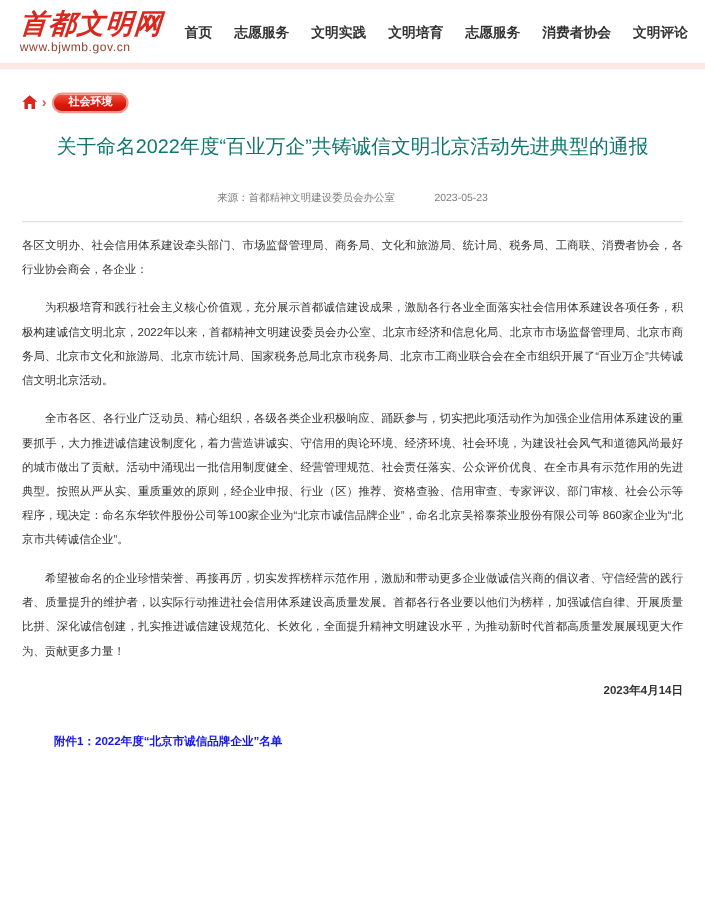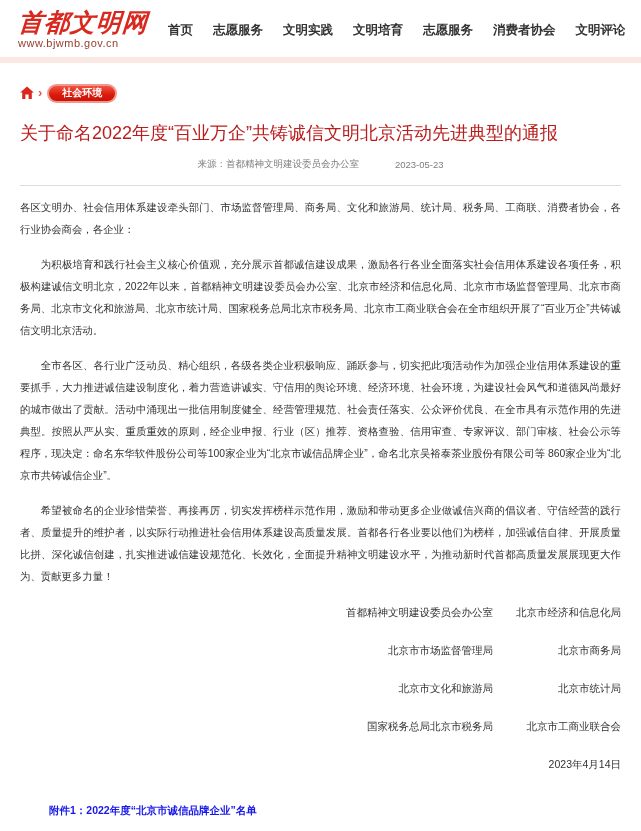--- a/index.html
+++ b/index.html
@@ -39,39 +39,39 @@
   .home-icon { width: 14px; height: 14px; display: inline-block; cursor: pointer; }
   .crumb-sep { color: #e0594c; font-size: 13px; font-weight: bold; margin: 0 5px 0 4px; line-height: 14px; }
   .badge {
     display: inline-block; color: #fff; font-size: 10px; font-weight: bold;
     background: linear-gradient(180deg, #f25241 0%, #da190a 60%, #c9140a 100%);
     border: 2px solid #f0988b; border-radius: 10px;
     padding: 1px 13px 2px 13px; line-height: 12px; cursor: pointer;
   }
 
   .article-title {
-    margin-top: 19px; 
-    font-size: 18px; font-weight: 400; color: #b91c1c; line-height: 24px;
+    margin-top: 19px; text-align: center;
+    font-size: 18px; font-weight: 400; color: #0f766e; line-height: 24px;
   }
   .article-meta {
-    margin-top: 13px; display: flex; justify-content: center; align-items: center; gap: 36px;
+    margin-top: 29px; display: flex; justify-content: center; align-items: center; gap: 36px;
     font-size: 9.5px; color: #7d7d7d;
   }
   .divider { border: none; border-top: 1px solid #dcdcdc; margin-top: 14px; }
 
   .body-text { padding-top: 11px; font-size: 10.4px; line-height: 22px; color: #333; text-align: justify; }
   .body-text p { margin-bottom: 13px; text-indent: 2em; }
   .body-text p.no-indent { text-indent: 0; }
 
   .signature-block { margin-top: 6px; font-size: 10.5px; color: #333; }
   .sig-row { display: flex; margin-bottom: 16px; line-height: 22px; }
   .sig-left { flex: 1 1 auto; text-align: right; }
   .sig-right { flex: 0 0 128px; text-align: right; }
 
-  .sign-date { margin-top: 0px; text-align: right; font-size: 10.5px; color: #333; line-height: 22px; }
+  .sign-date { margin-top: 0px; text-align: right; font-size: 10.5px; color: #333; line-height: 22px; font-weight: bold; }
 
   .attachments { margin-top: 24px; padding-left: 13px; }
   .attachment {
     display: block; color: #1717e8; font-size: 10.5px; font-weight: bold;
     line-height: 22px; margin-bottom: 16px; text-decoration: none; cursor: pointer; padding-left: 16px;
   }
 </style>
 </head>
 <body>
 
@@ -117,38 +117,20 @@
 
     <hr class="divider">
 
     <div class="body-text">
       <p class="no-indent">各区文明办、社会信用体系建设牵头部门、市场监督管理局、商务局、文化和旅游局、统计局、税务局、工商联、消费者协会，各行业协会商会，各企业：</p>
       <p>为积极培育和践行社会主义核心价值观，充分展示首都诚信建设成果，激励各行各业全面落实社会信用体系建设各项任务，积极构建诚信文明北京，2022年以来，首都精神文明建设委员会办公室、北京市经济和信息化局、北京市市场监督管理局、北京市商务局、北京市文化和旅游局、北京市统计局、国家税务总局北京市税务局、北京市工商业联合会在全市组织开展了“百业万企”共铸诚信文明北京活动。</p>
       <p>全市各区、各行业广泛动员、精心组织，各级各类企业积极响应、踊跃参与，切实把此项活动作为加强企业信用体系建设的重要抓手，大力推进诚信建设制度化，着力营造讲诚实、守信用的舆论环境、经济环境、社会环境，为建设社会风气和道德风尚最好的城市做出了贡献。活动中涌现出一批信用制度健全、经营管理规范、社会责任落实、公众评价优良、在全市具有示范作用的先进典型。按照从严从实、重质重效的原则，经企业申报、行业（区）推荐、资格查验、信用审查、专家评议、部门审核、社会公示等程序，现决定：命名东华软件股份公司等100家企业为“北京市诚信品牌企业”，命名北京吴裕泰茶业股份有限公司等 860家企业为“北京市共铸诚信企业”。</p>
       <p>希望被命名的企业珍惜荣誉、再接再厉，切实发挥榜样示范作用，激励和带动更多企业做诚信兴商的倡议者、守信经营的践行者、质量提升的维护者，以实际行动推进社会信用体系建设高质量发展。首都各行各业要以他们为榜样，加强诚信自律、开展质量比拼、深化诚信创建，扎实推进诚信建设规范化、长效化，全面提升精神文明建设水平，为推动新时代首都高质量发展展现更大作为、贡献更多力量！</p>
     </div>
 
-    <div class="signature-block">
-      <div class="sig-row">
-        <span class="sig-left">首都精神文明建设委员会办公室</span>
-        <span class="sig-right">北京市经济和信息化局</span>
-      </div>
-      <div class="sig-row">
-        <span class="sig-left">北京市市场监督管理局</span>
-        <span class="sig-right">北京市商务局</span>
-      </div>
-      <div class="sig-row">
-        <span class="sig-left">北京市文化和旅游局</span>
-        <span class="sig-right">北京市统计局</span>
-      </div>
-      <div class="sig-row">
-        <span class="sig-left">国家税务总局北京市税务局</span>
-        <span class="sig-right">北京市工商业联合会</span>
-      </div>
-    </div>
 
     <div class="sign-date">2023年4月14日</div>
 
     <div class="attachments">
       <a class="attachment">附件1：2022年度“北京市诚信品牌企业”名单</a>
 
     </div>
 
   </main>
 </div>

